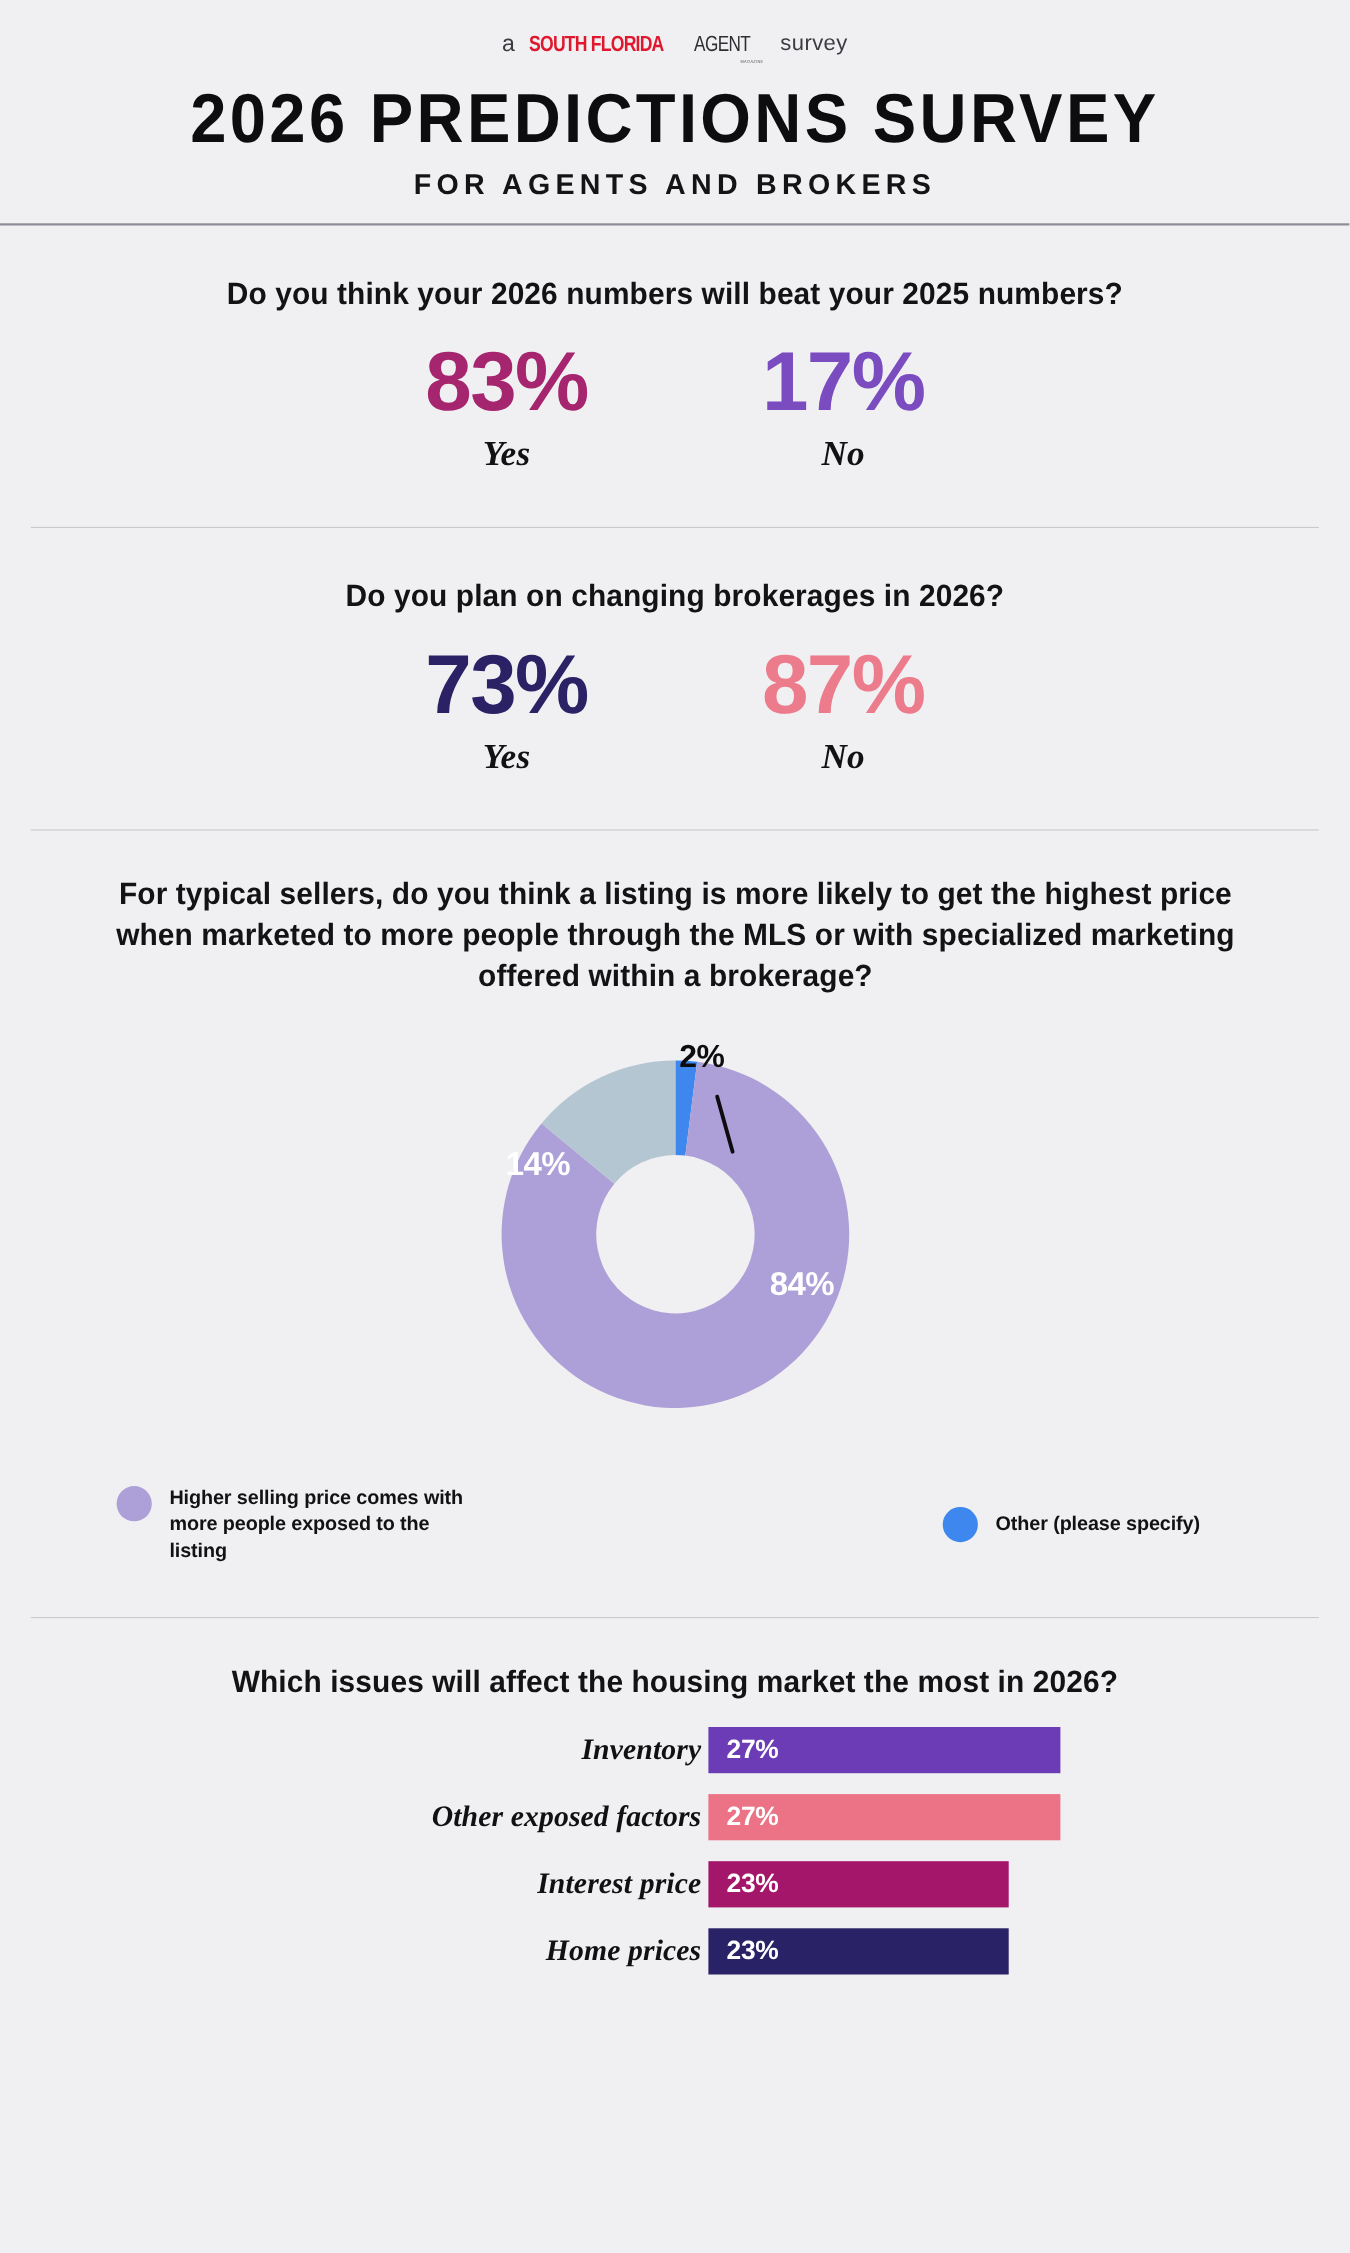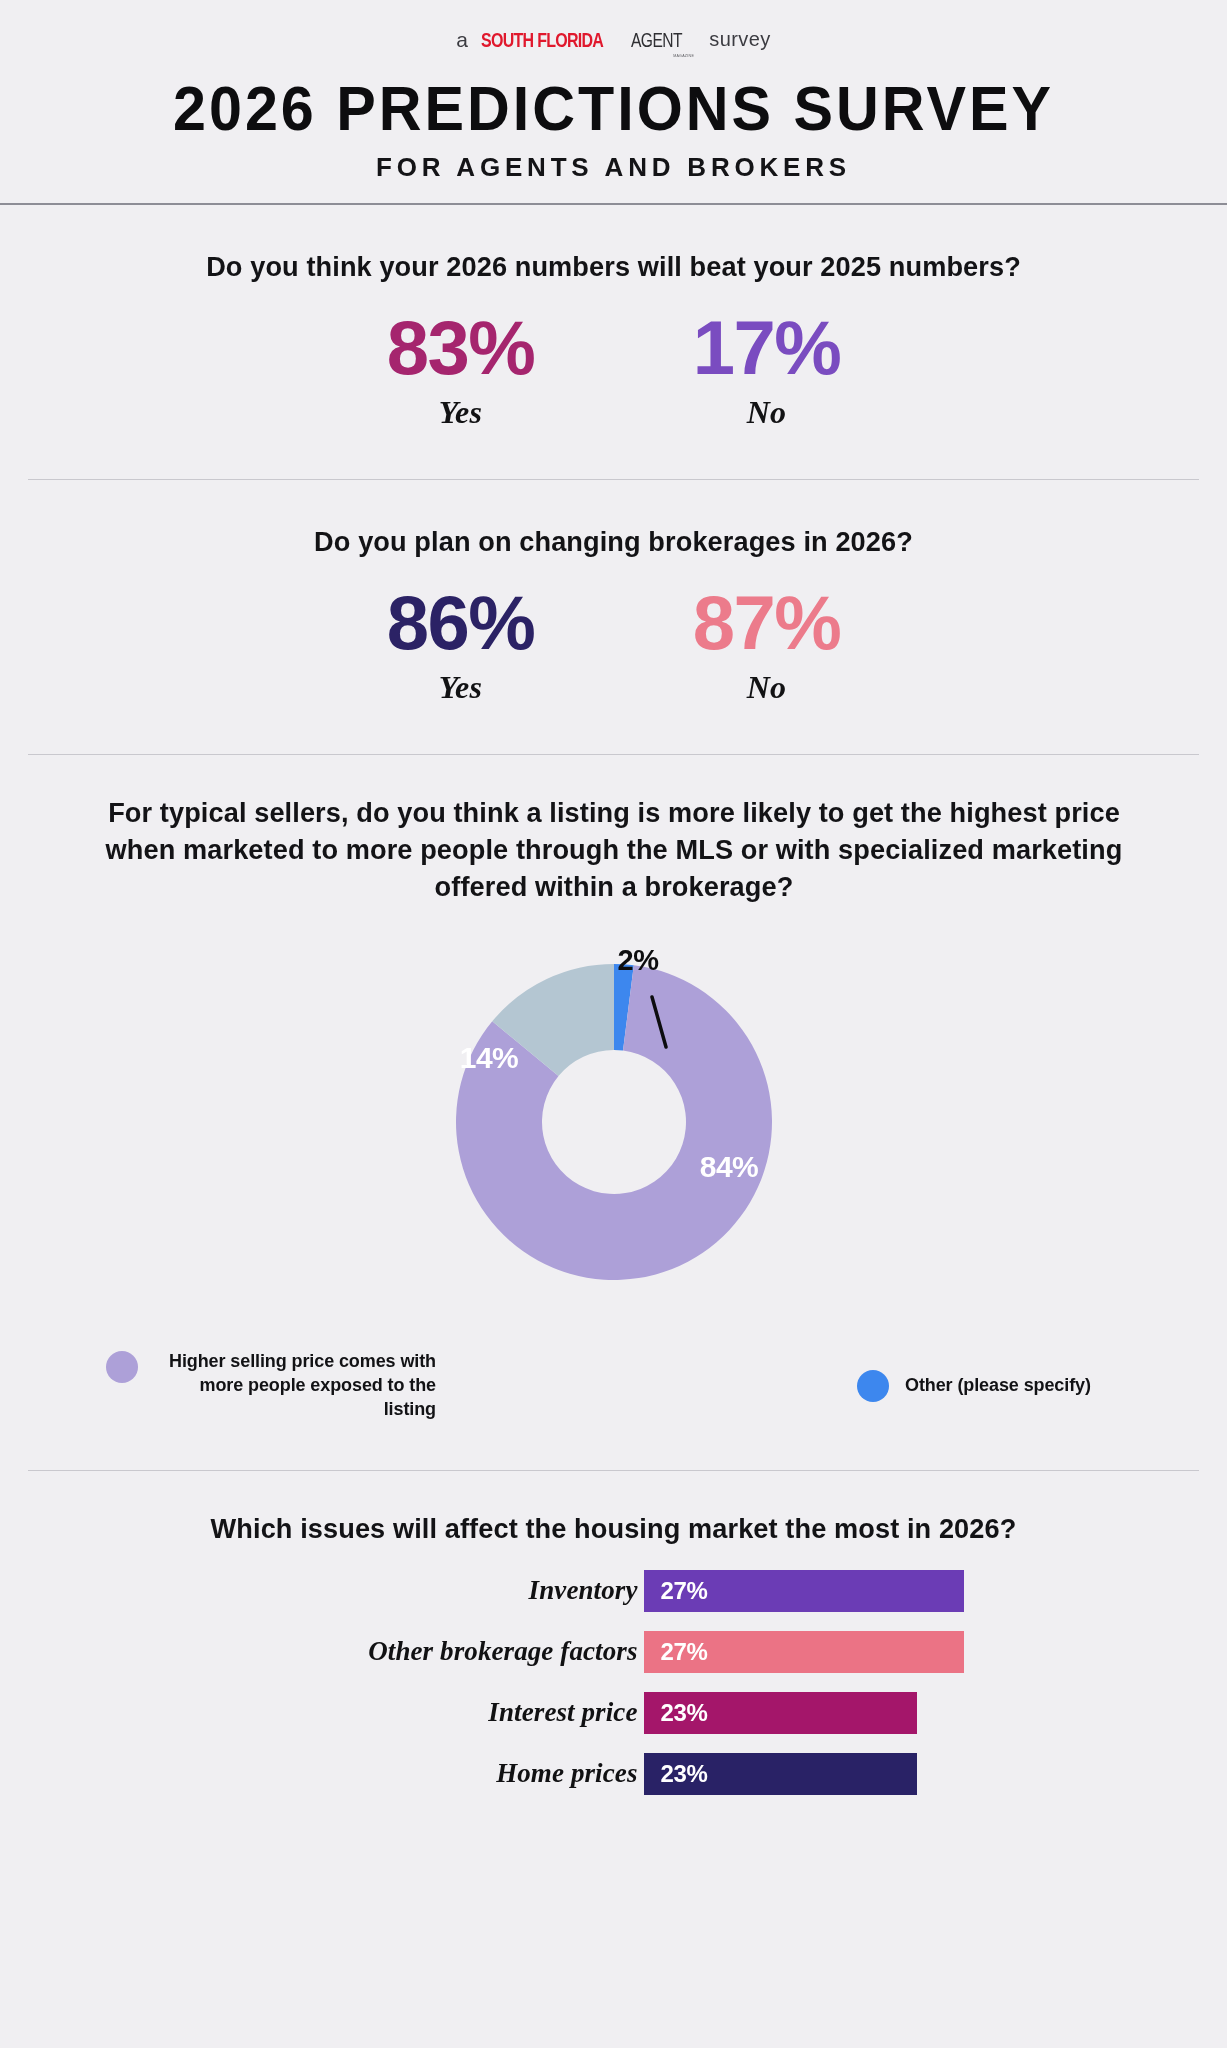--- a/index.html
+++ b/index.html
@@ -201,21 +201,20 @@
     font-size: 29px;
     letter-spacing: -0.5px;
   }
 
   
   .legend {
     display: flex;
     justify-content: space-between;
     padding: 0 62px 0 78px;
     margin-top: 28px;
-    text-align: right;
   }
 
   .legend-item {
     display: flex;
     align-items: flex-start;
     gap: 16px;
     width: 330px;
   }
 
   .legend-item.third { width: 280px; align-items: center; }
@@ -321,21 +320,21 @@
       </div>
     </div>
   </div>
 
   <div class="rule-light" style="margin-top:48px;"></div>
 
   <div class="qsection" style="padding-top:44px;">
     <div class="qtitle">Do you plan on changing brokerages in 2026?</div>
     <div class="stat-row" style="margin-top:24px;">
       <div class="stat">
-        <div class="stat-num" style="color:#2b2265;">86%</div>
+        <div class="stat-num" style="color:#2b2265;">73%</div>
         <div class="stat-label">Yes</div>
       </div>
       <div class="stat">
         <div class="stat-num" style="color:#ec7b8b;">87%</div>
         <div class="stat-label">No</div>
       </div>
     </div>
   </div>
 
   <div class="rule-light" style="margin-top:48px;"></div>
@@ -378,21 +377,21 @@
     <div class="bars" id="bars">
         <div class="bar-row">
           <div class="bar-label">Inventory</div>
           <div class="bar-track">
             <div class="bar-fill" style="background: rgb(107, 60, 181); width: 320px;">
               <span class="bar-value">27%</span>
             </div>
           </div>
         </div>
         <div class="bar-row">
-          <div class="bar-label">Other brokerage factors</div>
+          <div class="bar-label">Other exposed factors</div>
           <div class="bar-track">
             <div class="bar-fill" style="background: rgb(235, 115, 133); width: 320px;">
               <span class="bar-value">27%</span>
             </div>
           </div>
         </div>
         <div class="bar-row">
           <div class="bar-label">Interest price</div>
           <div class="bar-track">
             <div class="bar-fill" style="background: rgb(164, 22, 106); width: 273px;">

